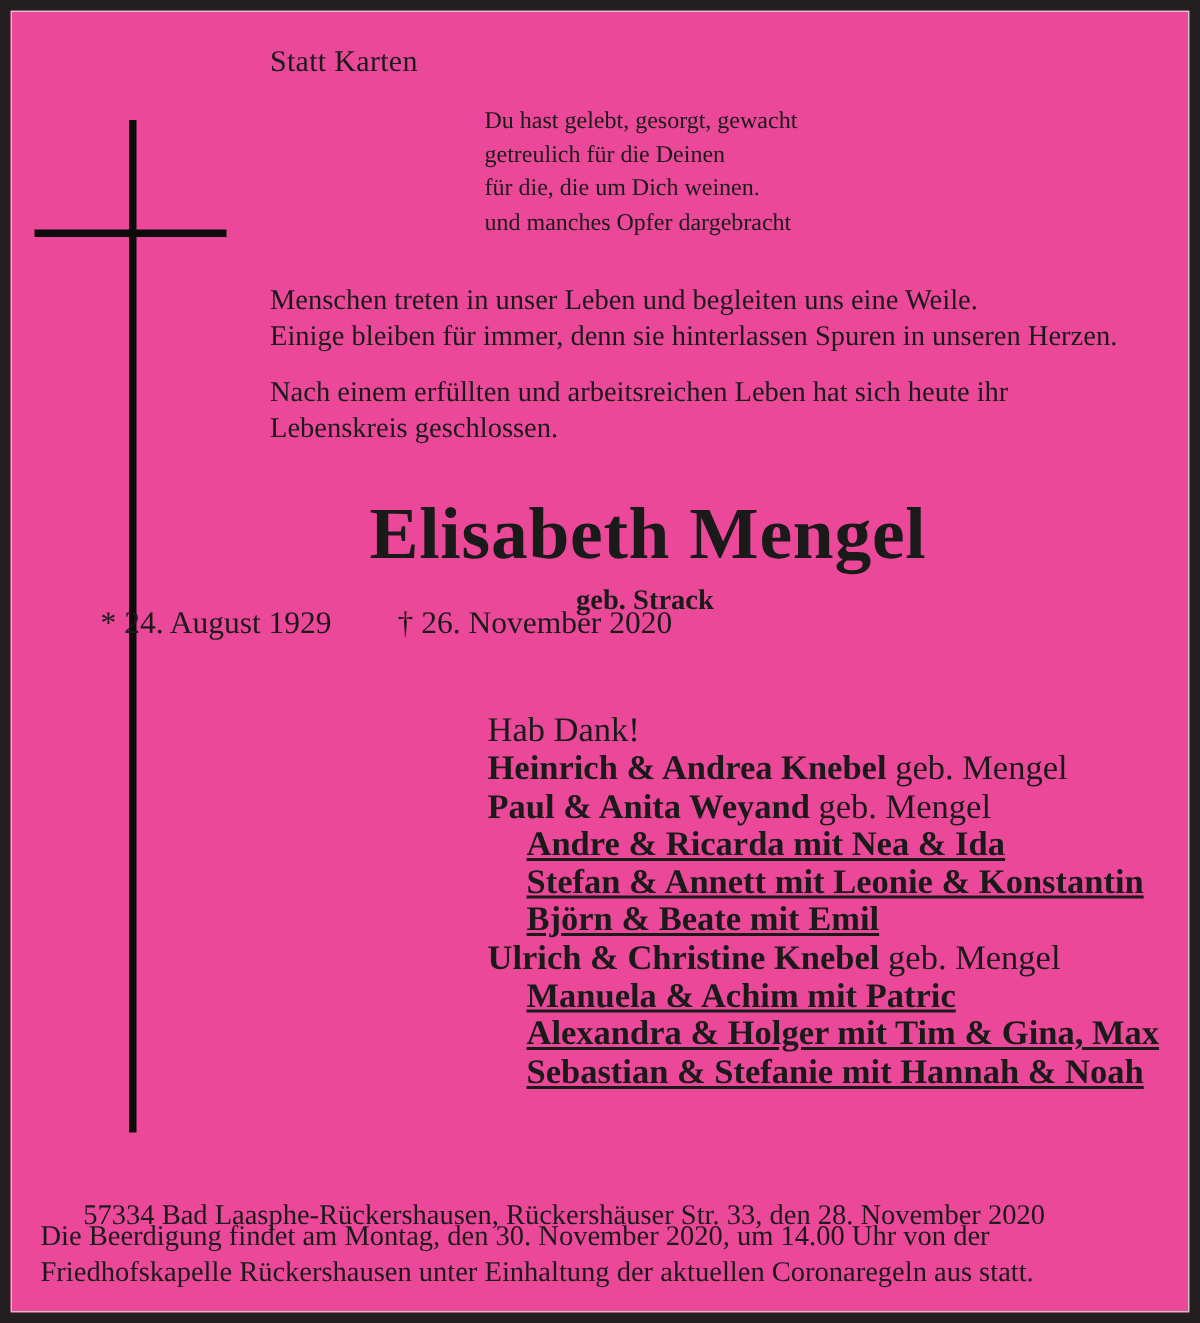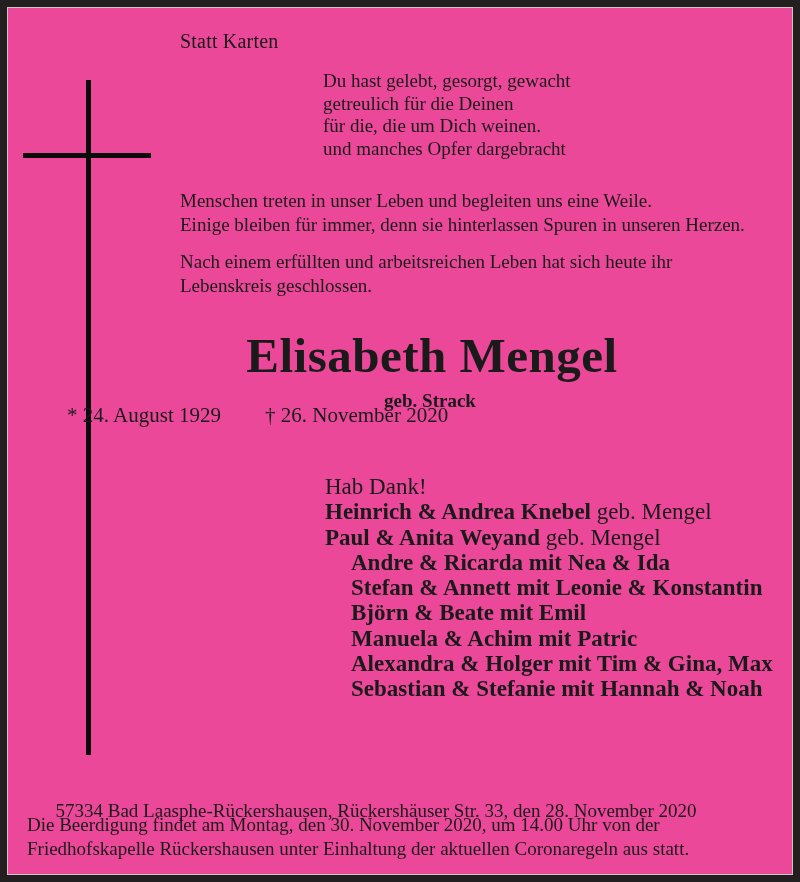--- a/index.html
+++ b/index.html
@@ -57,21 +57,21 @@
     left: 173px;
     top: 23px;
     font-size: 20px;
     letter-spacing: 0.2px;
   }
 
   .poem {
     position: absolute;
     left: 316px;
     top: 63px;
-    font-size: 19px;
+    font-size: 16px;
     line-height: 22.5px;
   }
   .poem div { white-space: pre; }
 
   .para {
     position: absolute;
     left: 173px;
     font-size: 19px;
     line-height: 24px;
   }
@@ -109,21 +109,21 @@
 
   
   .family {
     position: absolute;
     left: 318px;
     top: 467px;
     font-size: 23px;
     line-height: 25.3px;
   }
   .family .line { white-space: pre; }
-  .family .line.indent { padding-left: 26px; }
+  .family .line.indent { padding-left: 26px; text-decoration: underline; }
   .family .b { font-weight: bold; }
 
   
   .address {
     position: absolute;
     left: 20px;
     top: 771px;
     font-size: 19px;
     white-space: pre;
   }
@@ -180,20 +180,21 @@
     </div>
 
     <div class="family">
       <div class="line">Hab Dank!</div>
       <div id="family-lines">
           <div class="line"><span class="b">Heinrich &amp; Andrea Knebel</span><span> geb. Mengel</span></div>
           <div class="line"><span class="b">Paul &amp; Anita Weyand</span><span> geb. Mengel</span></div>
           <div class="line indent"><span class="b">Andre &amp; Ricarda mit Nea &amp; Ida</span></div>
           <div class="line indent"><span class="b">Stefan &amp; Annett mit Leonie &amp; Konstantin</span></div>
           <div class="line indent"><span class="b">Björn &amp; Beate mit Emil</span></div>
+          <div class="line"><span class="b">Ulrich &amp; Christine Knebel</span><span> geb. Mengel</span></div>
           <div class="line indent"><span class="b">Manuela &amp; Achim mit Patric</span></div>
           <div class="line indent"><span class="b">Alexandra &amp; Holger mit Tim &amp; Gina, Max</span></div>
           <div class="line indent"><span class="b">Sebastian &amp; Stefanie mit Hannah &amp; Noah</span></div>
         </div>
     </div>
 
     <div class="address">
       <span class="b">57334 Bad Laasphe-Rückershausen</span><span>, Rückershäuser Str. 33, den 28. November 2020</span>
     </div>
 

